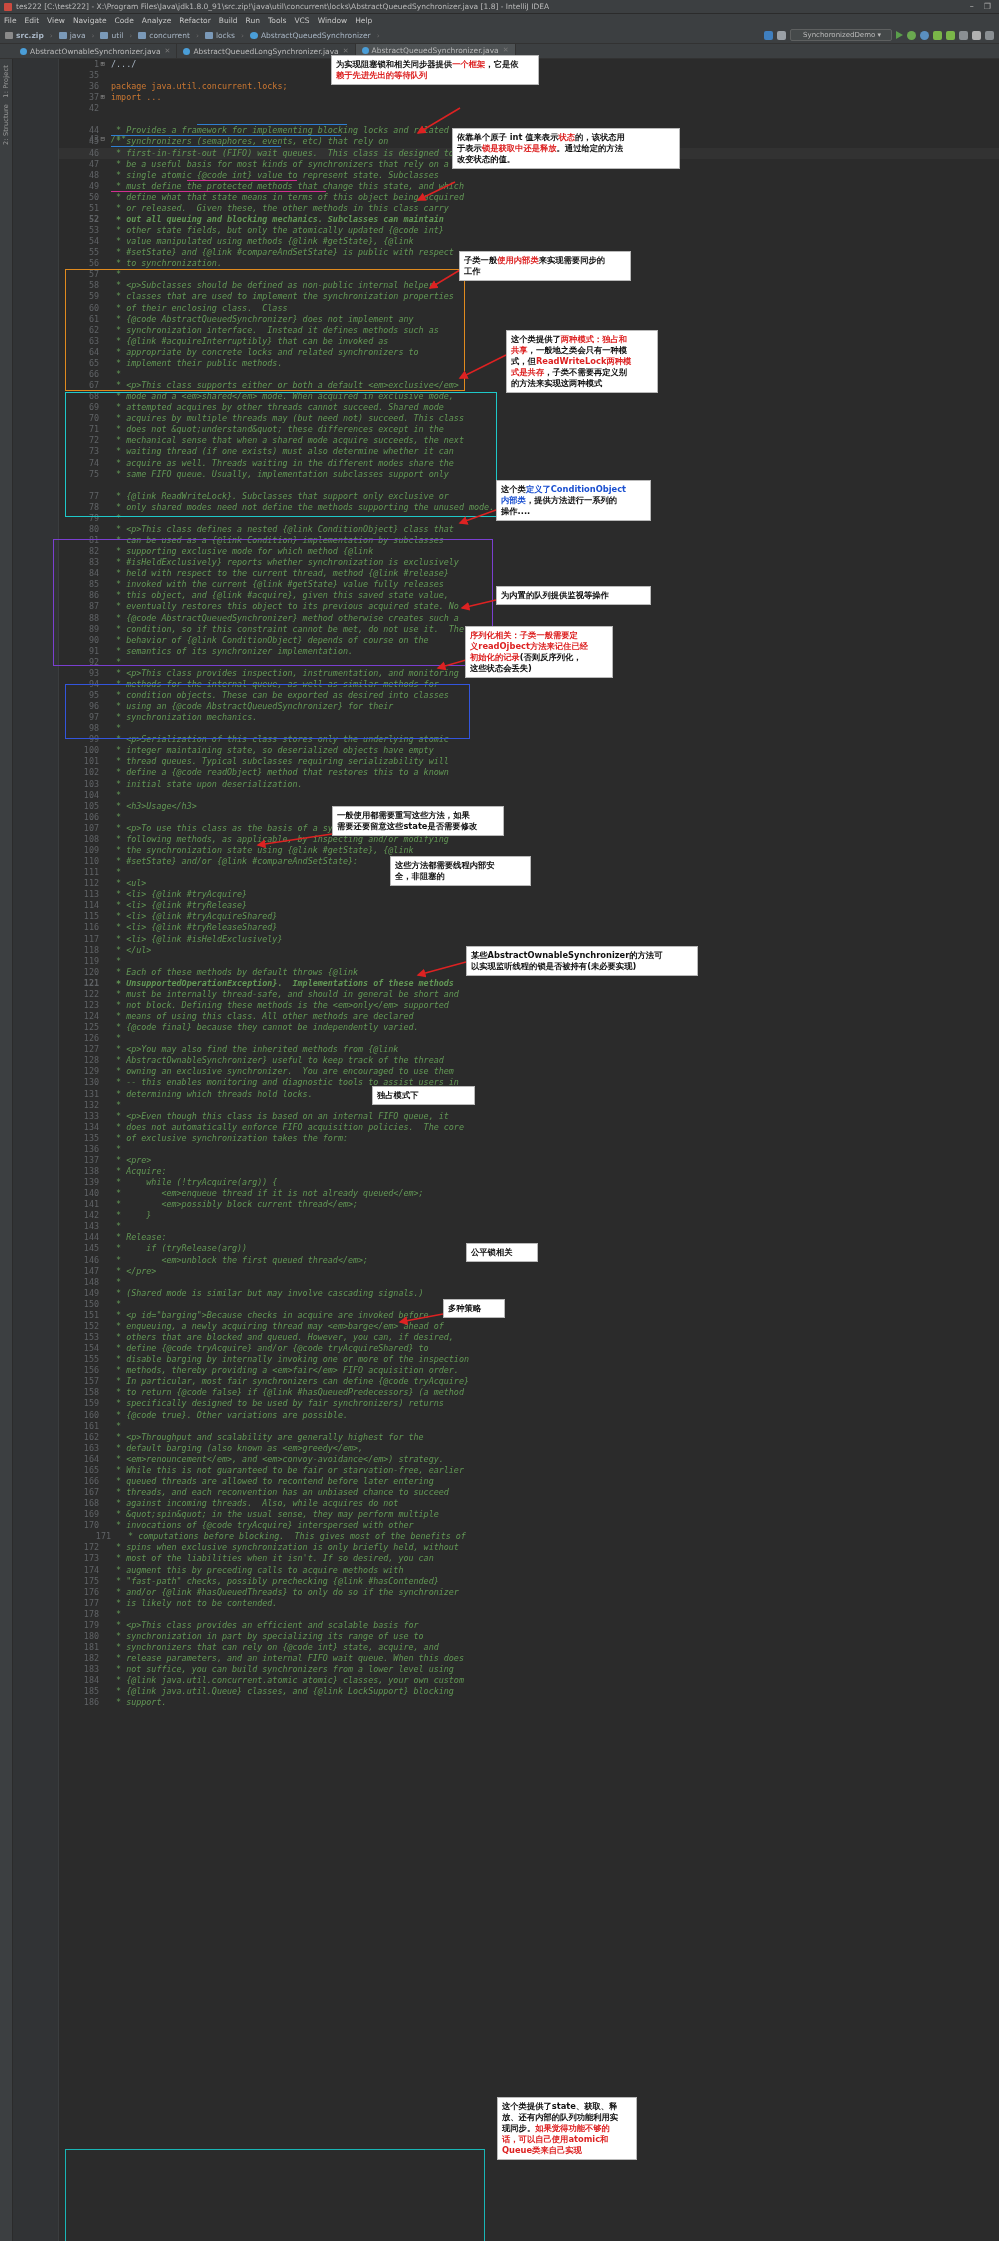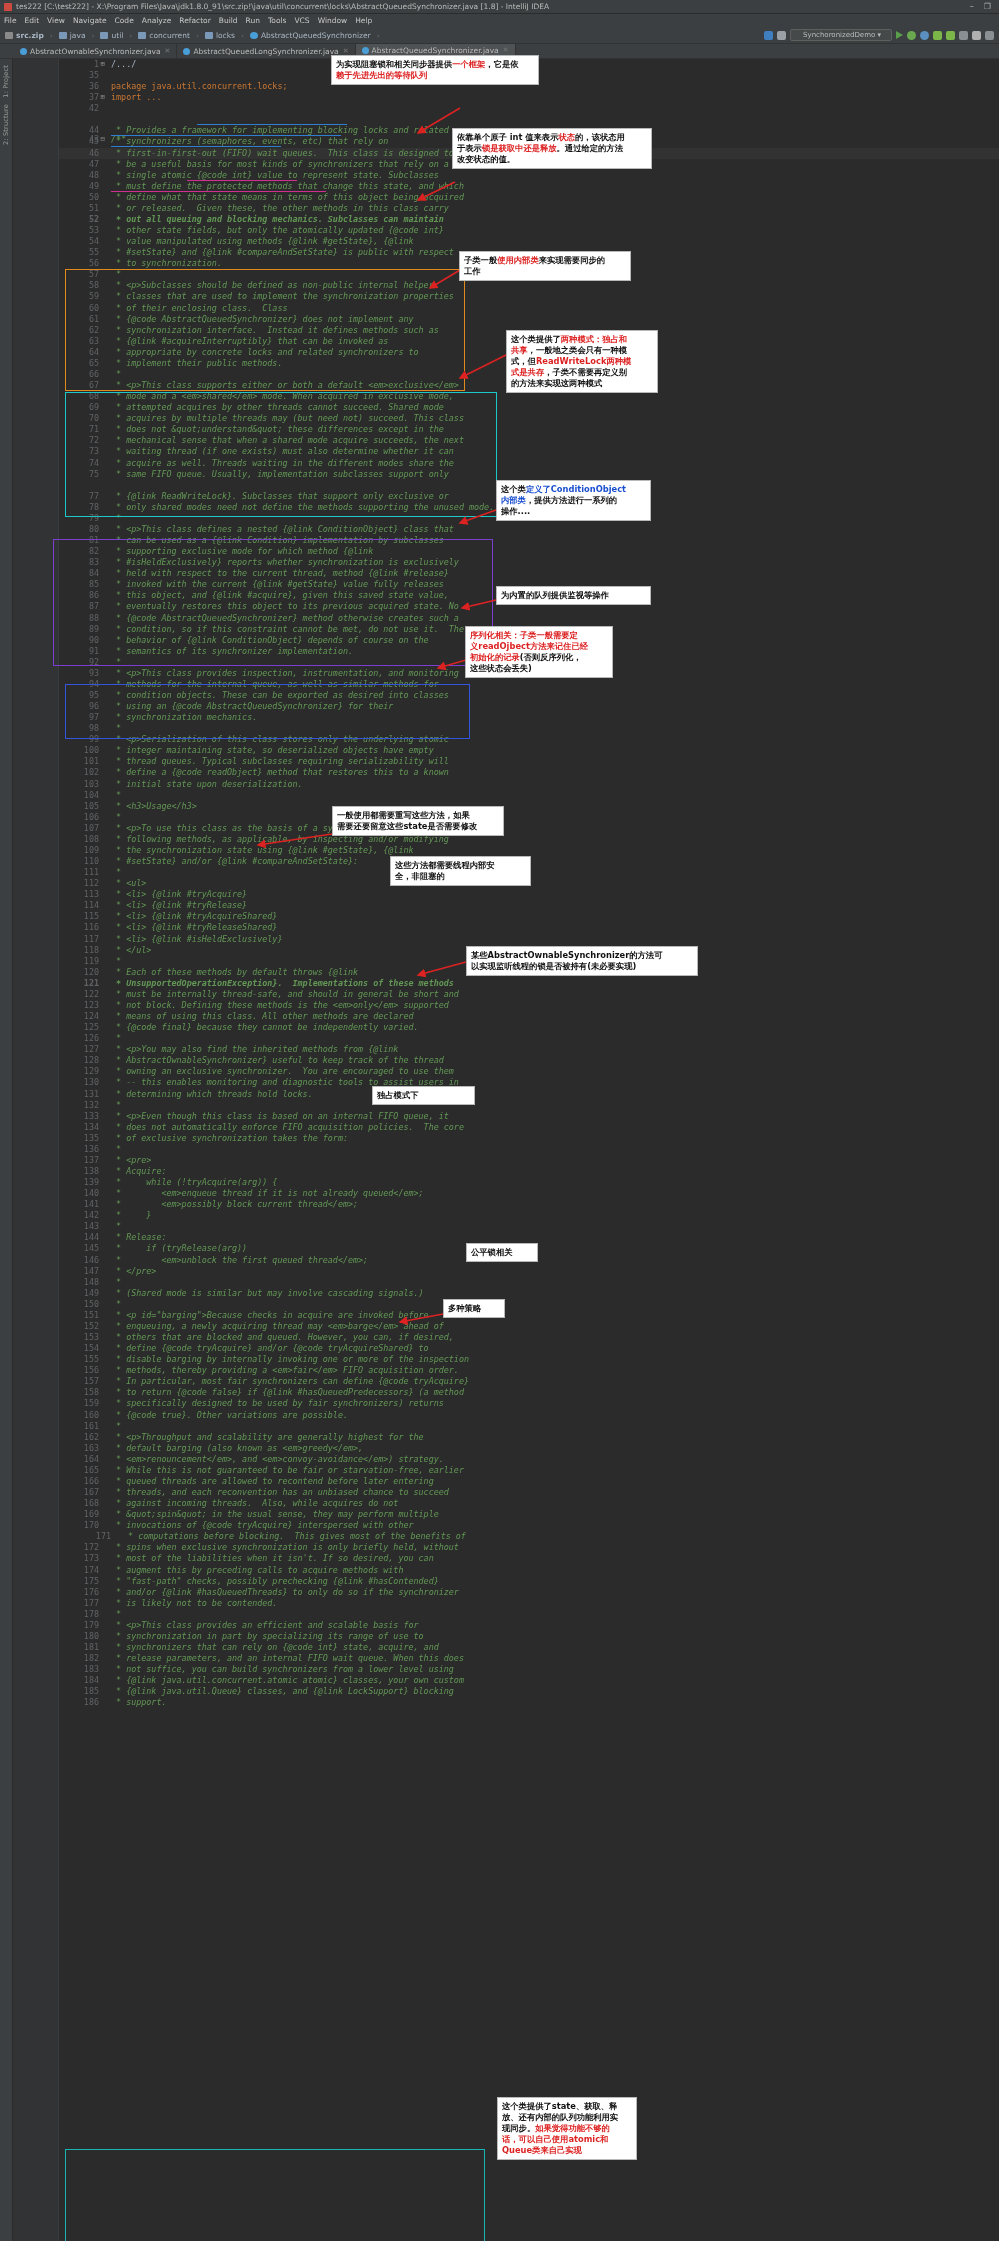--- a/index.html
+++ b/index.html
@@ -398,21 +398,21 @@
     <div class="frame f-cyan" style="left:52px; top:333px; width:432px; height:125px;"></div>
     <div class="frame f-purple" style="left:40px; top:480px; width:440px; height:127px;"></div>
     <div class="frame f-blue" style="left:52px; top:625px; width:405px; height:55px;"></div>
     <div class="frame f-cyan2" style="left:52px; top:2090px; width:420px; height:95px;"></div>
   </div>
 
   <div class="callout" style="left:331px; top:55px; width:208px;">
       <div><span>为实现阻塞锁和相关同步器提供</span><span class="red">一个框架</span><span>，它是依</span></div>
       <div><span class="red">赖于先进先出的等待队列</span></div>
     </div>
-  <div class="callout" style="left:452px; top:128px; width:200px;">
+  <div class="callout" style="left:452px; top:128px; width:228px;">
       <div><span>依靠单个原子 int 值来表示</span><span class="red">状态</span><span>的，该状态用</span></div>
       <div><span>于表示</span><span class="red">锁是获取中还是释放</span><span>。通过给定的方法</span></div>
       <div><span>改变状态的值。</span></div>
     </div>
   <div class="callout" style="left:459px; top:251px; width:172px;">
       <div><span>子类一般</span><span class="red">使用内部类</span><span>来实现需要同步的</span></div>
       <div><span>工作</span></div>
     </div>
   <div class="callout" style="left:506px; top:330px; width:152px;">
       <div><span>这个类提供了</span><span class="red">两种模式：独占和</span></div>

